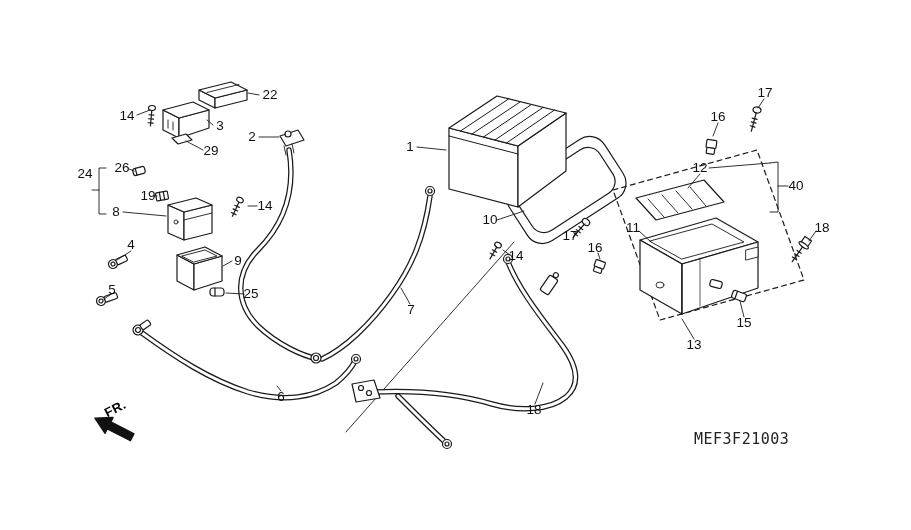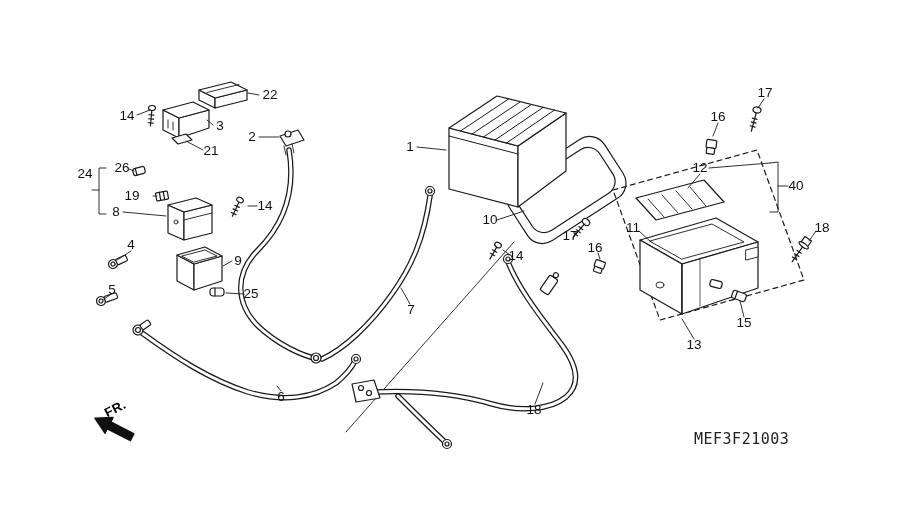--- a/index.html
+++ b/index.html
@@ -288,24 +288,24 @@
         <polygon points="26,0 10,-9 10,-4 -16,-4 -16,4 10,4 10,9" fill="#111" stroke="#111"></polygon>
       </g>
     </g>
   </svg>
 
   <div id="callout-layer">
       <span class="callout" style="left: 270px; top: 95px;">22</span>
       <span class="callout" style="left: 127px; top: 116px;">14</span>
       <span class="callout" style="left: 220px; top: 126px;">3</span>
       <span class="callout" style="left: 252px; top: 137px;">2</span>
-      <span class="callout" style="left: 211px; top: 151px;">21</span>
+      <span class="callout" style="left: 211px; top: 151px;">29</span>
       <span class="callout" style="left: 122px; top: 168px;">26</span>
       <span class="callout" style="left: 85px; top: 174px;">24</span>
-      <span class="callout" style="left: 132px; top: 196px; text-align: center;">19</span>
+      <span class="callout" style="left: 148px; top: 196px; text-align: center;">19</span>
       <span class="callout" style="left: 116px; top: 212px;">8</span>
       <span class="callout" style="left: 265px; top: 206px;">14</span>
       <span class="callout" style="left: 410px; top: 147px;">1</span>
       <span class="callout" style="left: 490px; top: 220px; text-align: center;">10</span>
       <span class="callout" style="left: 765px; top: 93px;">17</span>
       <span class="callout" style="left: 718px; top: 117px;">16</span>
       <span class="callout" style="left: 700px; top: 168px;">12</span>
       <span class="callout" style="left: 796px; top: 186px;">40</span>
       <span class="callout" style="left: 633px; top: 228px;">11</span>
       <span class="callout" style="left: 570px; top: 236px;">17</span>

